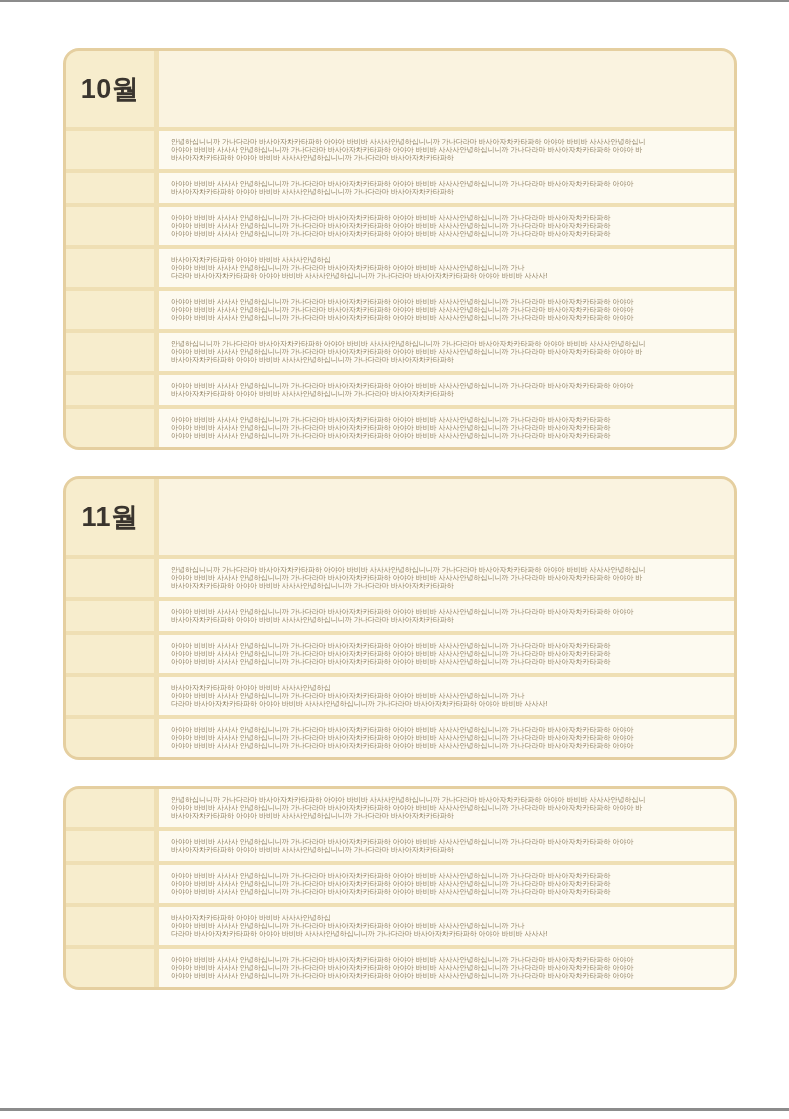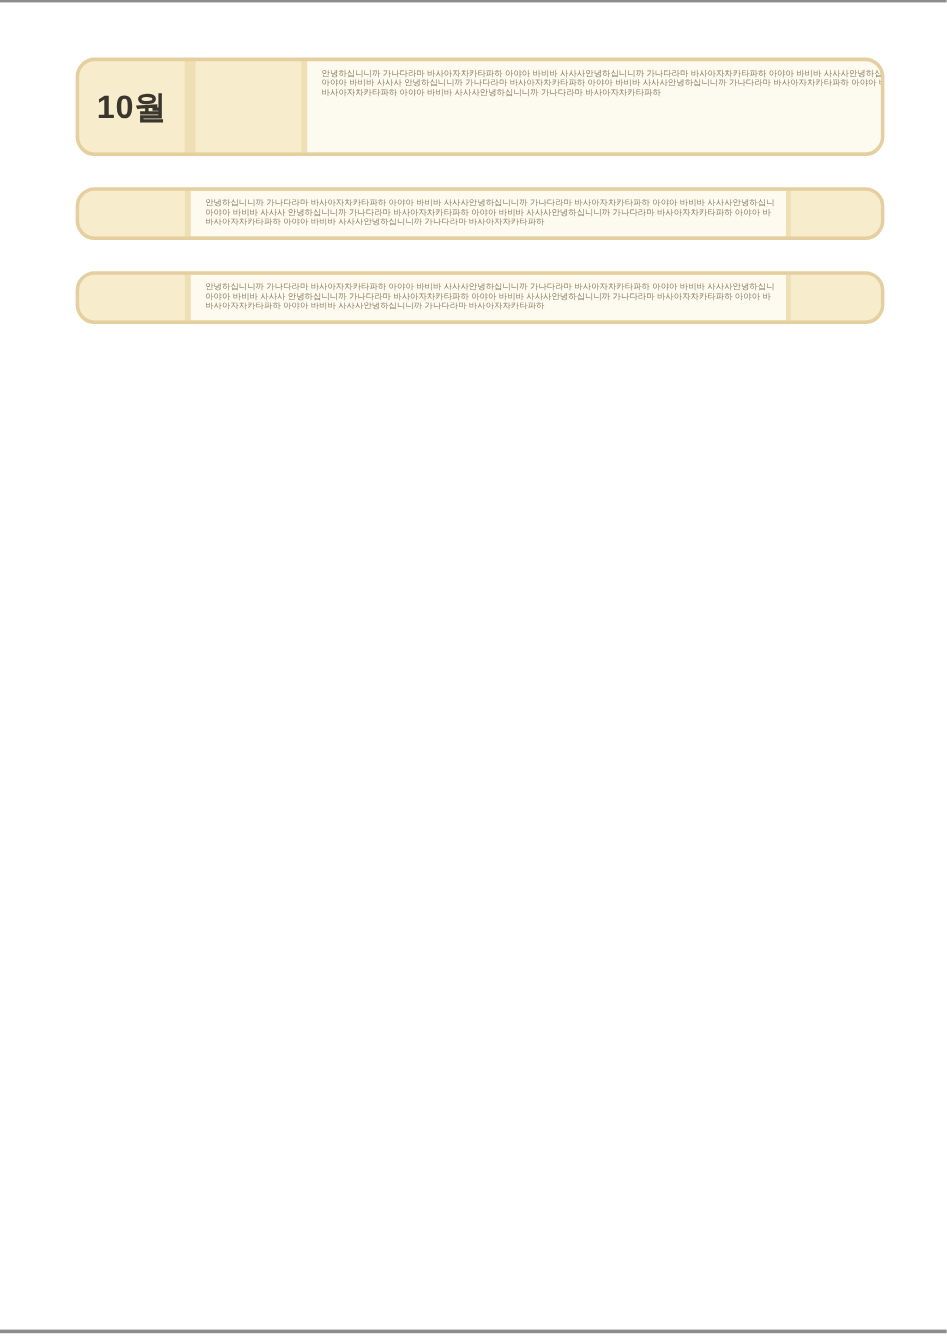--- a/index.html
+++ b/index.html
@@ -14,21 +14,21 @@
   .rule.top { top: 0; height: 2px; }
   .rule.bottom { top: 1108px; height: 3px; }
   .content { position: absolute; top: 48px; left: 63px; width: 674px; }
   .month-table {
     box-sizing: border-box;
     border: 3px solid #e5cfa0;
     background: #efdfb4;
     border-radius: 16px;
     overflow: hidden;
     margin-bottom: 26px;
-    display: flex; flex-direction: row; gap: 4px;
+    display: flex; flex-direction: column; gap: 4px;
   }
   .row { display: flex; gap: 5px; }
   .cell.left  { flex: 0 0 88px; width: 88px; background: #f7edcd; }
   .cell.right { flex: 1; background: #fdfaf0; min-width: 0; }
   .row.header { height: 76px; flex: 0 0 76px; }
   .row.header .cell.left { display: flex; align-items: center; justify-content: center; }
   .row.header .cell.right { background: #faf3e0; }
   .month-label {
     font-size: 27px; font-weight: bold; color: #3a352e; letter-spacing: 0.5px;
   }
@@ -109,20 +109,26 @@
         <div class="row body">
           <div class="cell left"></div>
           <div class="cell right">
             <div class="line">아야아 바비바 사사사 안녕하십니니까 가나다라마 바사아자차카타파하 아야아 바비바 사사사안녕하십니니까 가나다라마 바사아자차카타파하</div>
             <div class="line">아야아 바비바 사사사 안녕하십니니까 가나다라마 바사아자차카타파하 아야아 바비바 사사사안녕하십니니까 가나다라마 바사아자차카타파하</div>
             <div class="line">아야아 바비바 사사사 안녕하십니니까 가나다라마 바사아자차카타파하 아야아 바비바 사사사안녕하십니니까 가나다라마 바사아자차카타파하</div>
           </div>
         </div>
       </section>
       <section class="month-table">
+        <div class="row header">
+          <div class="cell left">
+            <span class="month-label">11월</span>
+          </div>
+          <div class="cell right"></div>
+        </div>
         <div class="row body">
           <div class="cell left"></div>
           <div class="cell right">
             <div class="line">안녕하십니니까 가나다라마 바사아자차카타파하 아야아 바비바 사사사안녕하십니니까 가나다라마 바사아자차카타파하 아야아 바비바 사사사안녕하십니</div>
             <div class="line">아야아 바비바 사사사 안녕하십니니까 가나다라마 바사아자차카타파하 아야아 바비바 사사사안녕하십니니까 가나다라마 바사아자차카타파하 아야아 바</div>
             <div class="line">바사아자차카타파하 아야아 바비바 사사사안녕하십니니까 가나다라마 바사아자차카타파하</div>
           </div>
         </div>
         <div class="row body">
           <div class="cell left"></div>

